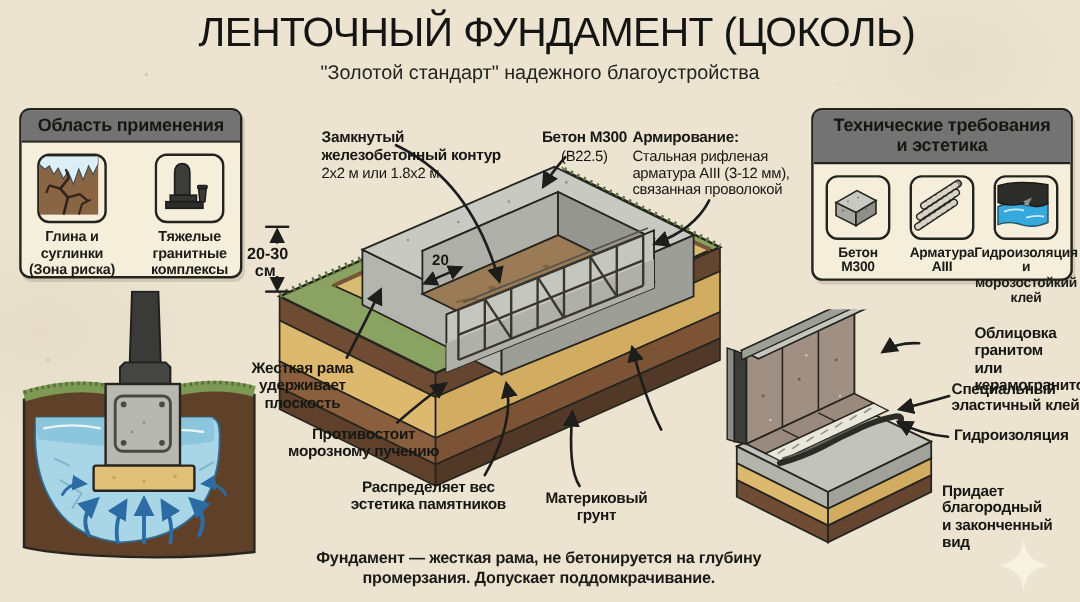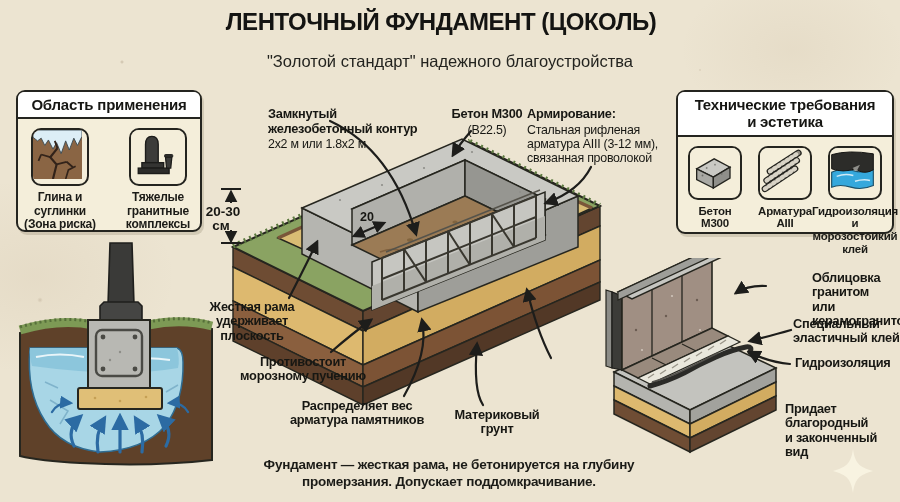--- a/index.html
+++ b/index.html
@@ -10,33 +10,33 @@
     background-image:
       radial-gradient(3px 3px at 122px 62px, rgba(110,85,55,.28), transparent 70%),
       radial-gradient(2px 2px at 96px 150px, rgba(110,85,55,.25), transparent 70%),
       radial-gradient(4px 4px at 40px 300px, rgba(110,85,55,.18), transparent 70%),
       radial-gradient(3px 3px at 852px 140px, rgba(110,85,55,.20), transparent 70%),
       radial-gradient(2px 2px at 700px 70px, rgba(110,85,55,.18), transparent 70%),
       radial-gradient(160px 110px at 88% 10%, rgba(150,120,80,.07), transparent 70%),
       radial-gradient(200px 140px at 4% 55%, rgba(150,120,80,.08), transparent 70%);
   }
   .title{
-    position:absolute;left:441px;top:8px;transform:translateX(-50%);
-    font-size:24px;font-weight:700;letter-spacing:-0.5px;color:#141412;white-space:nowrap;
+    position:absolute;left:464px;top:8px;transform:translateX(-50%);
+    font-size:34px;font-weight:400;letter-spacing:-0.5px;color:#141412;white-space:nowrap;
   }
   .subtitle{
     position:absolute;left:450px;top:52px;transform:translateX(-50%);
     font-size:16.5px;font-weight:400;color:#23231f;white-space:nowrap;
   }
   .panel{
     position:absolute;background:#f4eeda;border:2.5px solid #24241f;border-radius:9px;
     box-shadow:2px 3px 0 rgba(70,55,25,.15);
   }
   .panel-header{
-    background:#ffffff;border-bottom:2.5px solid #24241f;border-radius:6px 6px 0 0;
+    background:#737373;border-bottom:2.5px solid #24241f;border-radius:6px 6px 0 0;
     font-weight:700;font-size:15px;color:#161613;text-align:center;
     padding:4px 2px;white-space:pre-line;line-height:1.15;letter-spacing:-0.2px;
   }
   .panel-body{display:flex;justify-content:center;align-items:flex-start;gap:14px;padding-top:9px;}
   .panel-item{display:flex;flex-direction:column;align-items:center;width:84px;}
   .panel.right .panel-body{gap:8px;}
   .panel.right .panel-item{width:62px;}
   .icon-box{
     width:54px;height:54px;border:2.5px solid #24241f;border-radius:10px;
     overflow:hidden;background:#f4eeda;flex:0 0 auto;
@@ -361,21 +361,21 @@
     <span class="sub">Стальная рифленая
 арматура AIII (3-12 мм),
 связанная проволокой</span>
   </div>
   <div class="callout center" style="left:252px;top:300px;">Жесткая рама
 удерживает
 плоскость</div>
   <div class="callout center" style="left:303px;top:355px;">Противостоит
 морозному пучению</div>
   <div class="callout center" style="left:357px;top:399px;">Распределяет вес
-арматура памятников</div>
+эстетика памятников</div>
   <div class="callout center" style="left:497px;top:408px;">Материковый
 грунт</div>
 
   <div class="callout" style="left:772px;top:271px;margin-left:40px;">Облицовка гранитом
 или керамогранитом</div>
   <div class="callout" style="left:793px;top:317px;">Специальный
 эластичный клей</div>
   <div class="callout" style="left:795px;top:356px;">Гидроизоляция</div>
   <div class="callout" style="left:785px;top:402px;">Придает
 благородный

